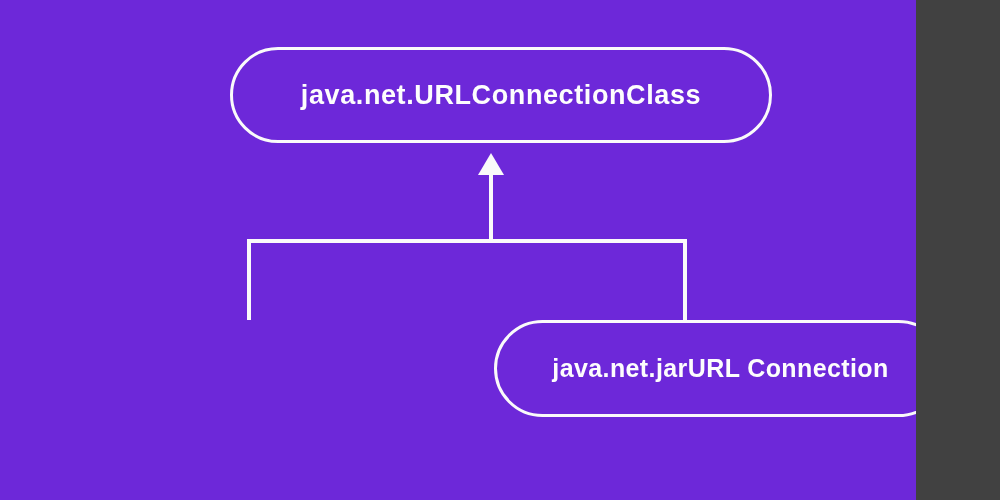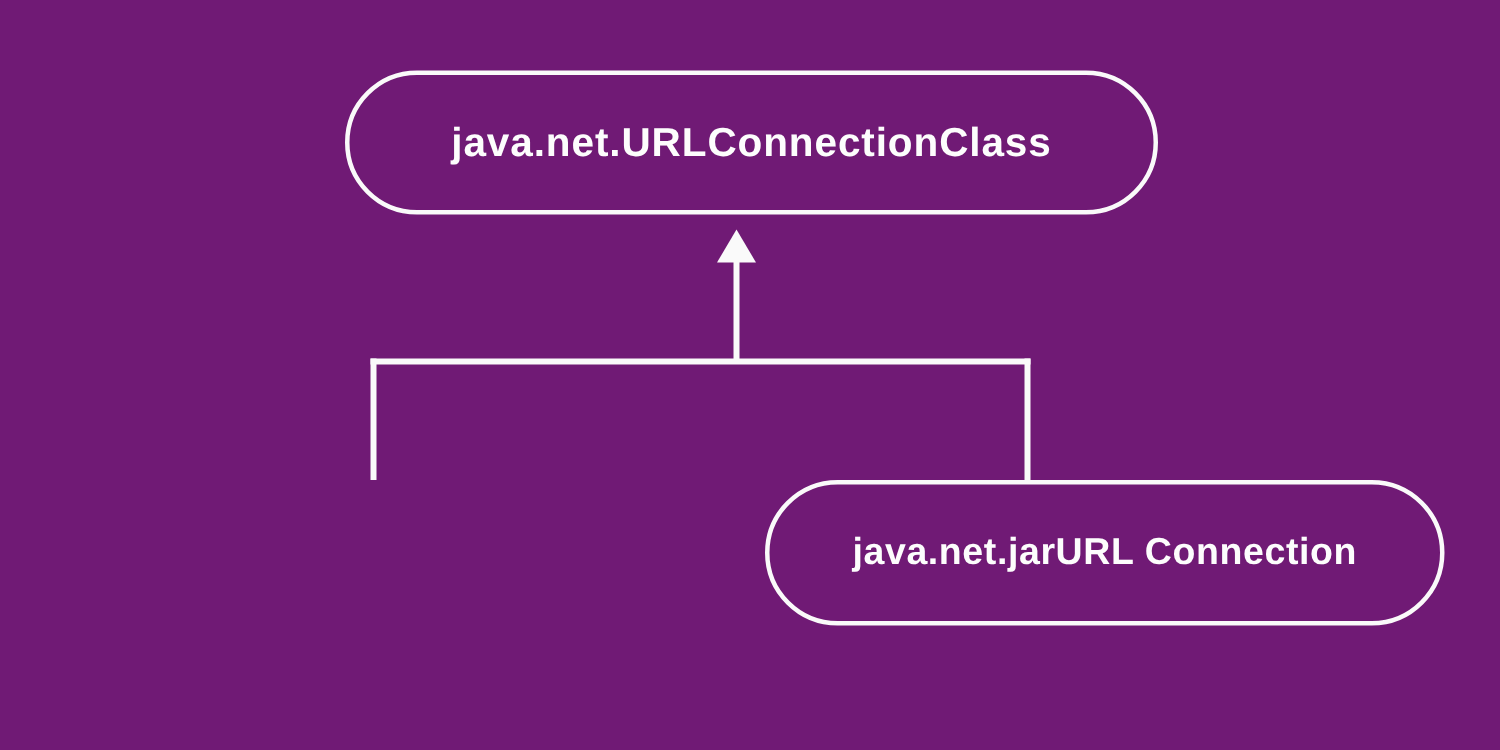--- a/index.html
+++ b/index.html
@@ -1,21 +1,21 @@
 <!DOCTYPE html>
 <html><head>
 <meta charset="utf-8">
 <style>
   * { margin: 0; padding: 0; box-sizing: border-box; }
   html, body { background: #414141; }
   .canvas {
     position: relative;
-    width: 1000px;
+    width: 916px;
     height: 500px;
-    background: #701a75;
+    background: #6d28d9;
     overflow: hidden;
     font-family: "Liberation Sans", sans-serif;
   }
   .node {
     position: absolute;
     border: 3px solid #fafafa;
     border-radius: 60px;
     display: flex;
     align-items: center;
     justify-content: center;
@@ -30,21 +30,21 @@
     font-size: 27px;
     letter-spacing: 0.6px;
   }
   .node-child-left {
     left: 35px; top: 320px;
     width: 455px; height: 97px;
     font-size: 25px;
     letter-spacing: 0.4px;
   }
   .node-child-right {
-    left: 510px; top: 320px;
+    left: 494px; top: 320px;
     width: 453px; height: 97px;
     font-size: 25px;
     letter-spacing: 0.4px;
   }
   .line {
     position: absolute;
     background: #fafafa;
   }
   .connector-horizontal { left: 247px; top: 239px; width: 440px; height: 4px; }
   .connector-left-vertical { left: 247px; top: 239px; width: 4px; height: 81px; }

